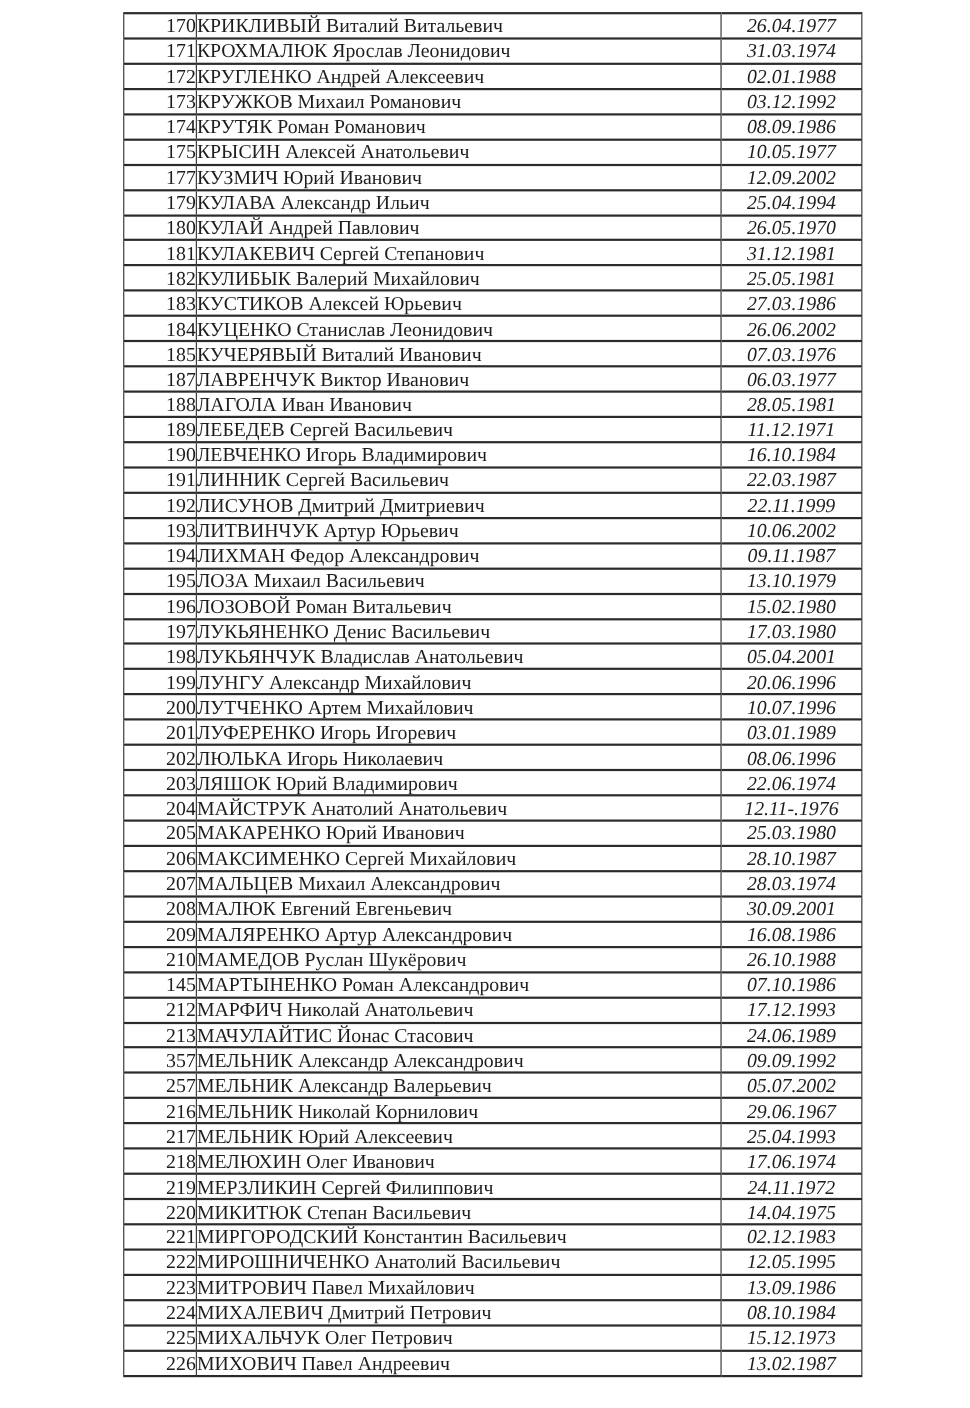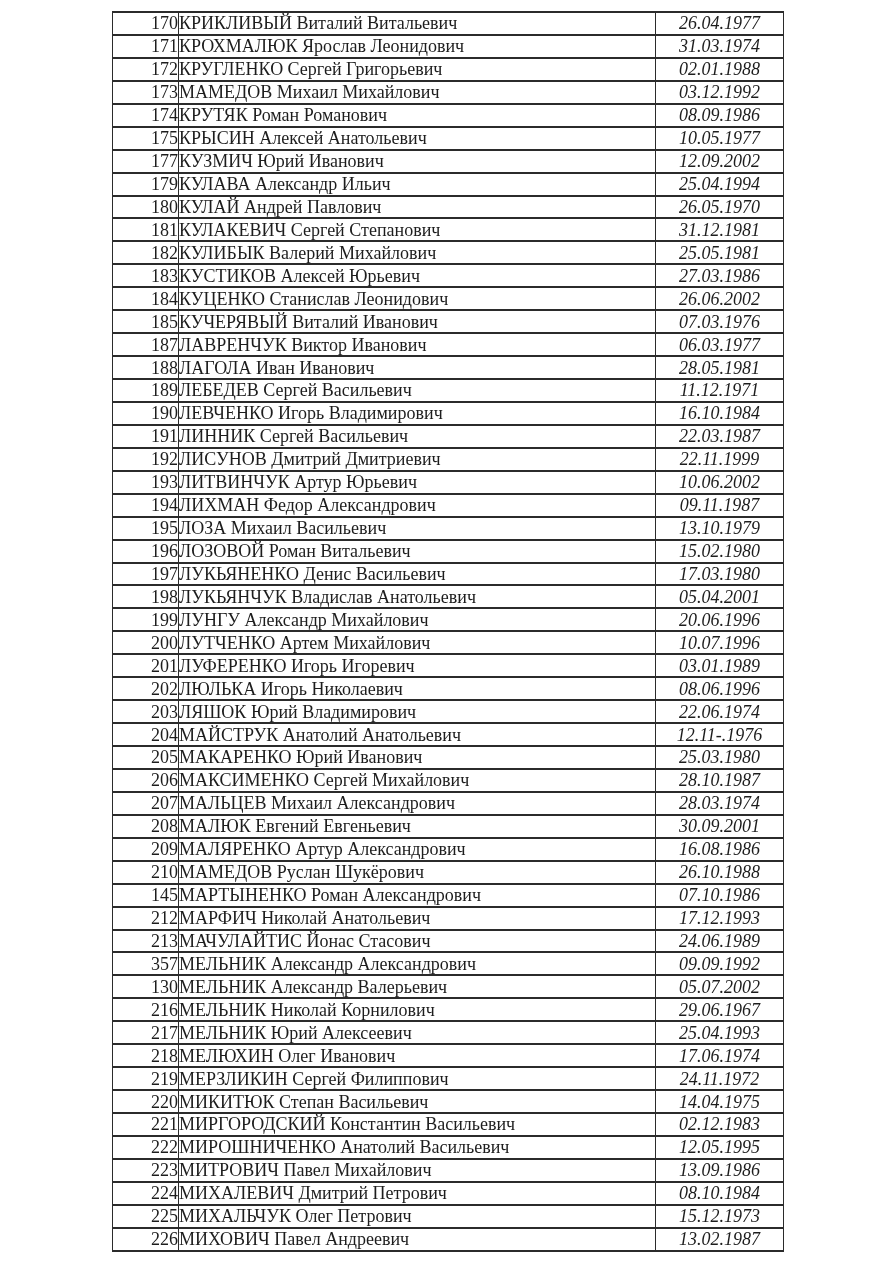--- a/index.html
+++ b/index.html
@@ -63,27 +63,27 @@
   </tr>
 
   <tr>
     <td class="num">171</td>
     <td class="name">КРОХМАЛЮК Ярослав Леонидович</td>
     <td class="date">31.03.1974</td>
   </tr>
 
   <tr>
     <td class="num">172</td>
-    <td class="name">КРУГЛЕНКО Сергей Григорьевич</td>
+    <td class="name">КРУГЛЕНКО Андрей Алексеевич</td>
     <td class="date">02.01.1988</td>
   </tr>
 
   <tr>
     <td class="num">173</td>
-    <td class="name">МАМЕДОВ Михаил Михайлович</td>
+    <td class="name">КРУЖКОВ Михаил Романович</td>
     <td class="date">03.12.1992</td>
   </tr>
 
   <tr>
     <td class="num">174</td>
     <td class="name">КРУТЯК Роман Романович</td>
     <td class="date">08.09.1986</td>
   </tr>
 
   <tr>
@@ -305,21 +305,21 @@
     <td class="date">24.06.1989</td>
   </tr>
 
   <tr>
     <td class="num">357</td>
     <td class="name">МЕЛЬНИК Александр Александрович</td>
     <td class="date">09.09.1992</td>
   </tr>
 
   <tr>
-    <td class="num">130</td>
+    <td class="num">257</td>
     <td class="name">МЕЛЬНИК Александр Валерьевич</td>
     <td class="date">05.07.2002</td>
   </tr>
 
   <tr>
     <td class="num">216</td>
     <td class="name">МЕЛЬНИК Николай Корнилович</td>
     <td class="date">29.06.1967</td>
   </tr>
 

